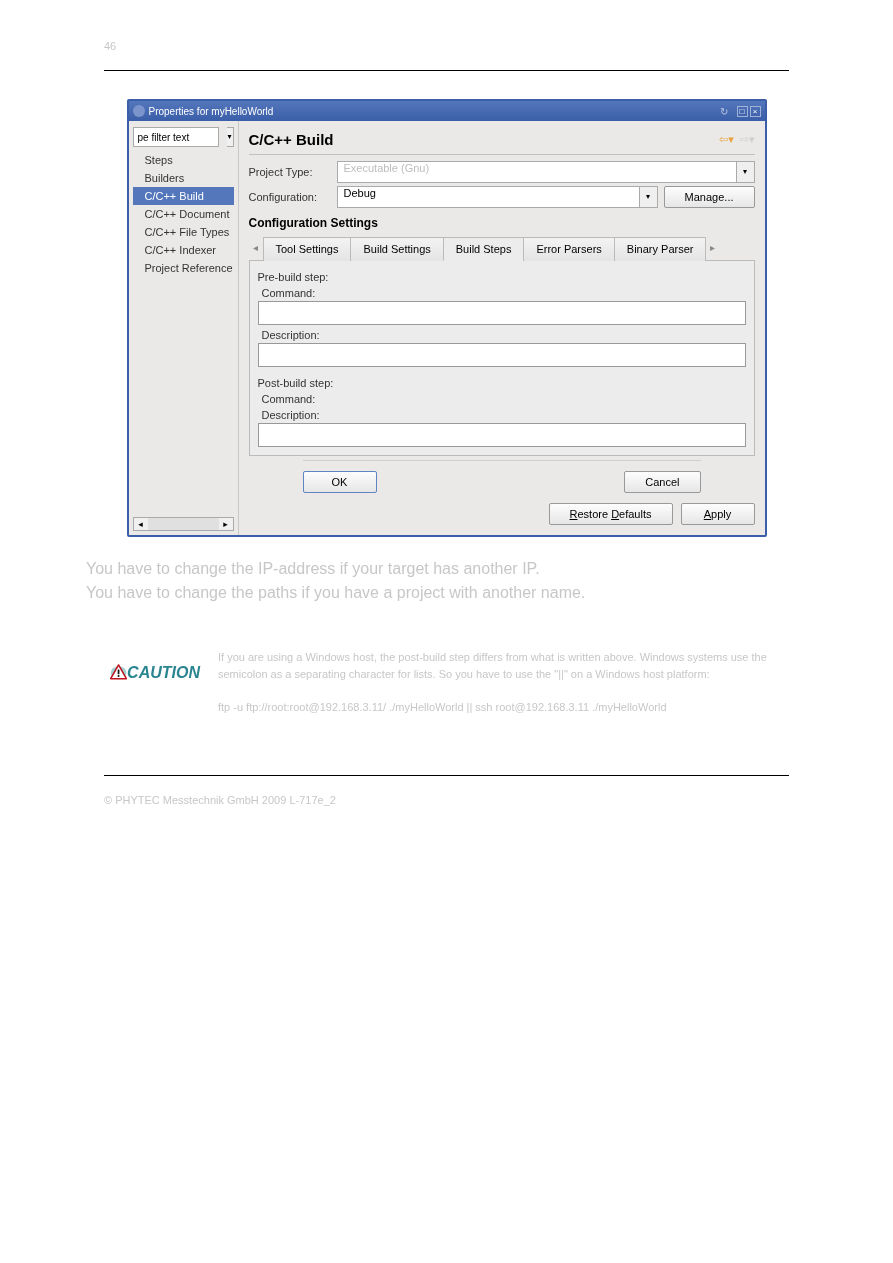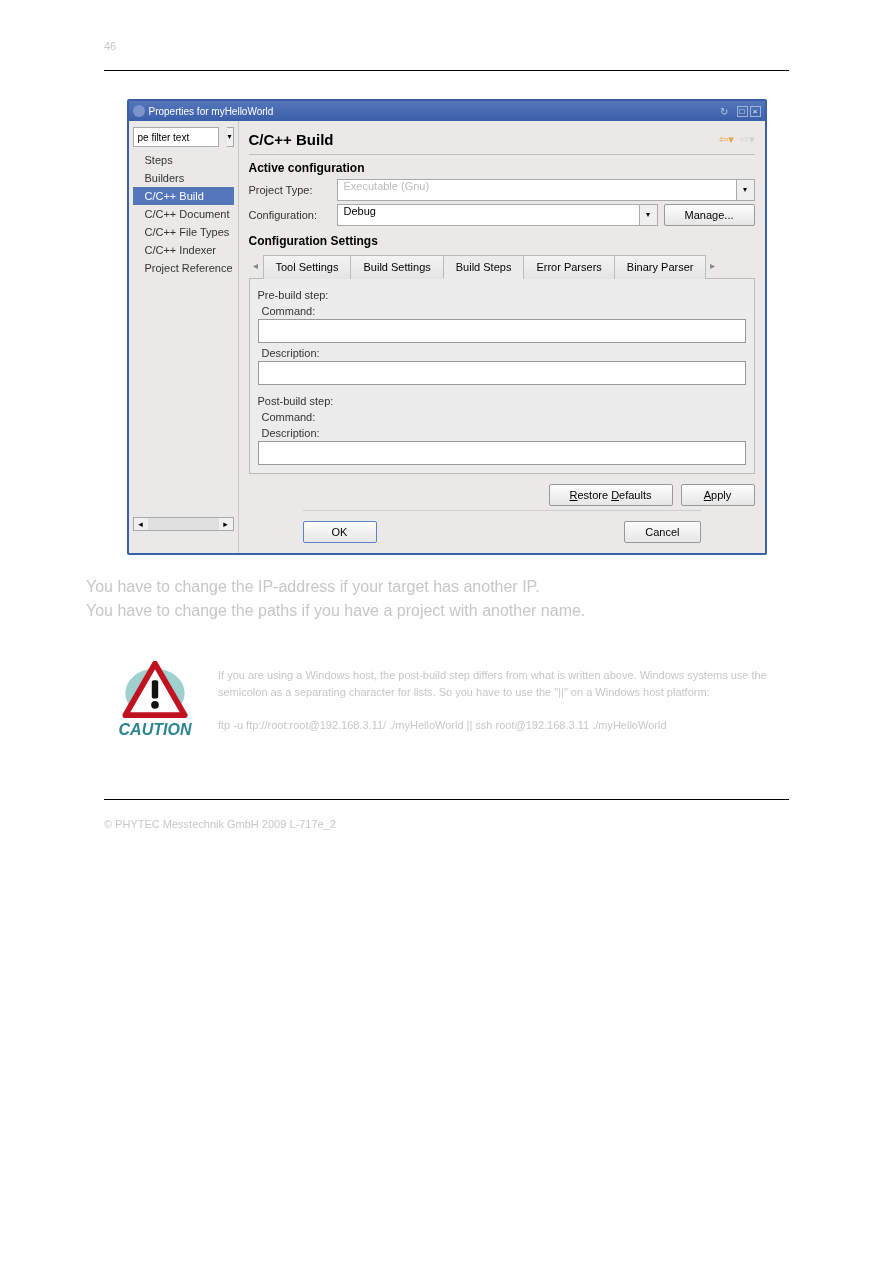--- a/index.html
+++ b/index.html
@@ -56,21 +56,21 @@
 .grp-label{font-size:11px;color:#333;margin:4px 0 2px}
 .txt{width:100%;height:24px;border:1px solid #999;background:#fff;font-size:11px;padding:0 5px}
 
 .btn-row{display:flex;justify-content:flex-end;gap:8px;margin-top:10px}
 .btn-row.footer{border-top:1px solid #cfcfcf;padding-top:10px;margin-top:4px}
 .btn.primary{border:1px solid #5e84c4}
 .btn.wide{min-width:74px}
 
 
 .caution{display:flex;align-items:flex-start;margin:38px 60px 0;gap:18px}
-.caution-img{width:90px;display:flex;flex-direction:column;align-items:center}
+.caution-img{width:90px;display:flex;flex-direction:row;align-items:center}
 .caution-label{color:#2b8590;font-weight:bold;font-style:italic;font-size:16px;margin-top:2px}
 .caution-text{flex:1;color:#c7c7c7;font-size:11px;line-height:1.5;padding-top:6px}
 
 
 .tri{width:66px;height:58px}
 
 .footer{display:flex;justify-content:space-between;margin:0 54px;color:#c7c7c7;font-size:11px}
 
 
 .body-text{color:#c7c7c7;font-size:16px;line-height:1.5;margin:20px 36px 0}
@@ -121,21 +121,20 @@
       <div class="main">
         <div class="main-header">
           <div class="main-title">C/C++ Build</div>
           <div class="nav-icons">
             <span>⇦▾</span>
             <span class="dim">⇨▾</span>
           </div>
         </div>
         <hr class="main-hr">
 
-        <div class="sect-title">Active configuration</div>
 
         <div class="row">
           <label>Project Type:</label>
           <div class="combo">
             <div class="combo-in" style="color:#bdbdbd">Executable (Gnu)</div>
             <div class="cb-btn">▾</div>
           </div>
         </div>
 
         <div class="row">
@@ -165,27 +164,27 @@
           <input class="txt" style="">
           <div class="grp-label" style="margin-left:4px">Description:</div>
           <input class="txt" style="">
 
           <div class="grp-label" style="margin-top:10px">Post-build step:</div>
           <div class="grp-label" style="margin-left:4px">Command:</div>
           <div class="grp-label" style="margin-left:4px">Description:</div>
           <input class="txt" style="">
         </div>
 
+        <div class="btn-row footer">
+          <button class="btn primary wide">OK</button>
+          <button class="btn wide">Cancel</button>
+        </div>
         <div class="btn-row">
           <button class="btn"><span style="text-decoration:underline">R</span>estore <span style="text-decoration:underline">D</span>efaults</button>
           <button class="btn wide"><span style="text-decoration:underline">A</span>pply</button>
-        </div>
-        <div class="btn-row footer">
-          <button class="btn primary wide">OK</button>
-          <button class="btn wide">Cancel</button>
         </div>
       </div>
     </div>
   </div>
 
   <div class="body-text" style="white-space:pre-line">You have to change the IP-address if your target has another IP.
 You have to change the paths if you have a project with another name.</div>
 
   <div class="caution">
     <div class="caution-img">

